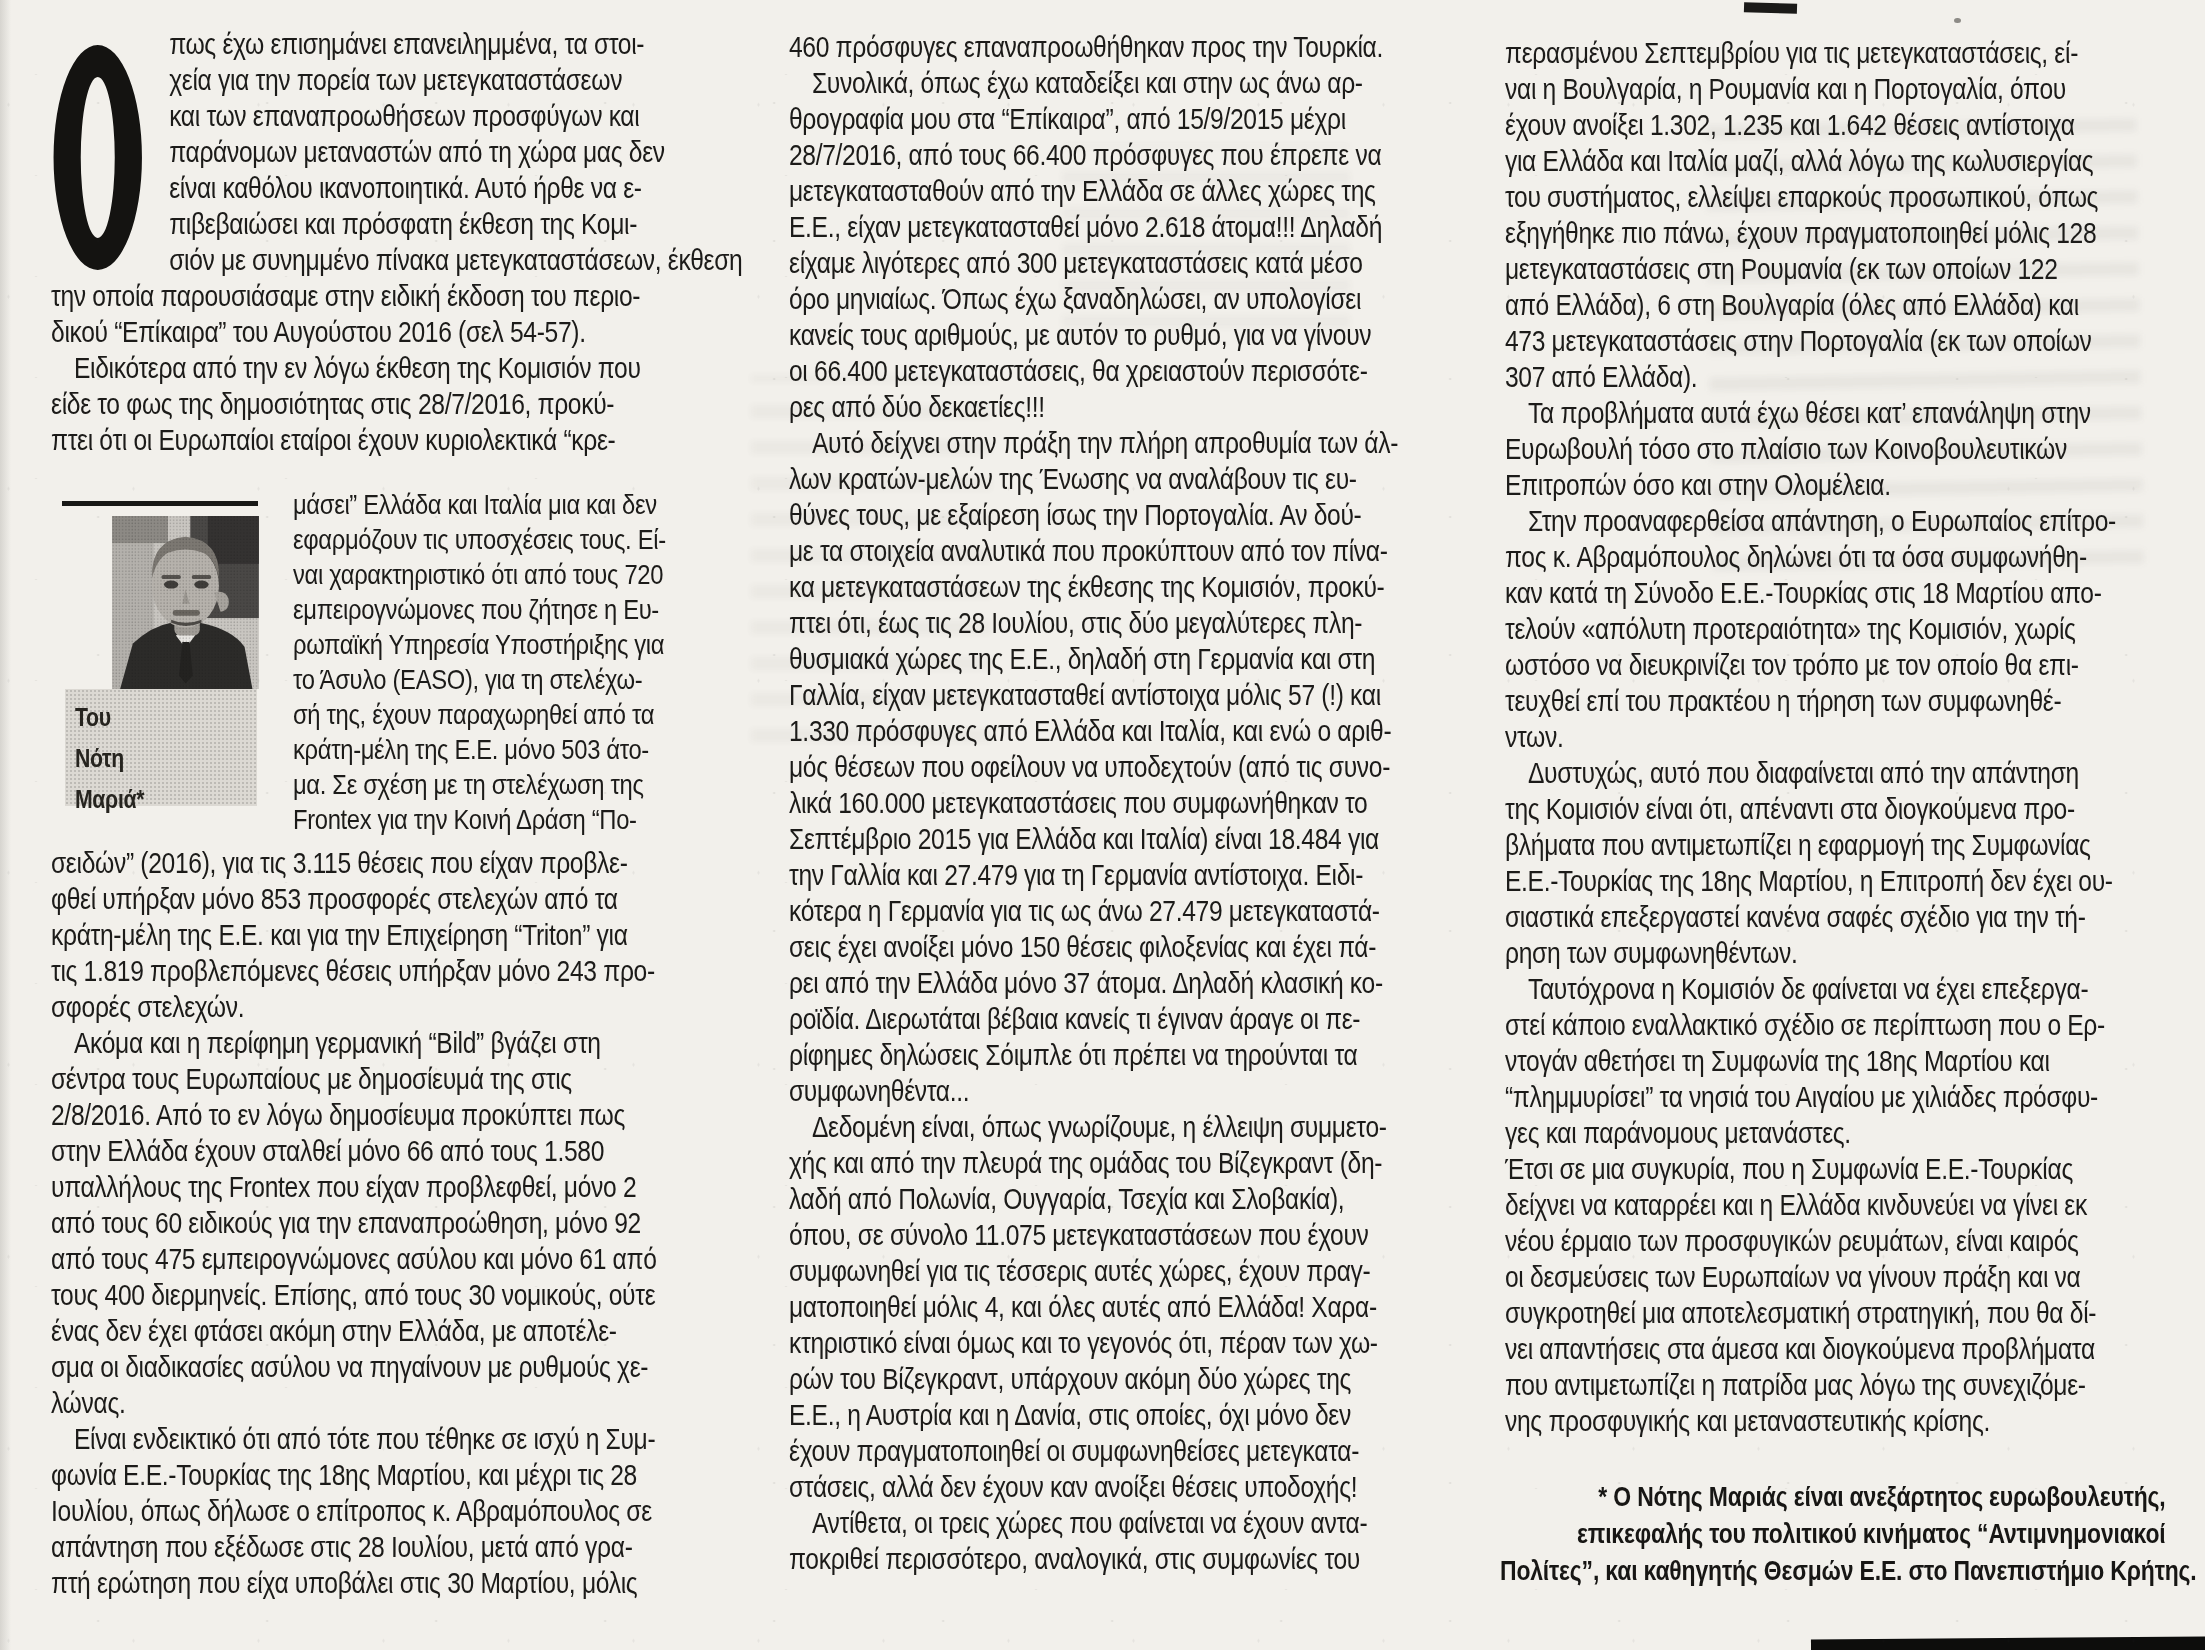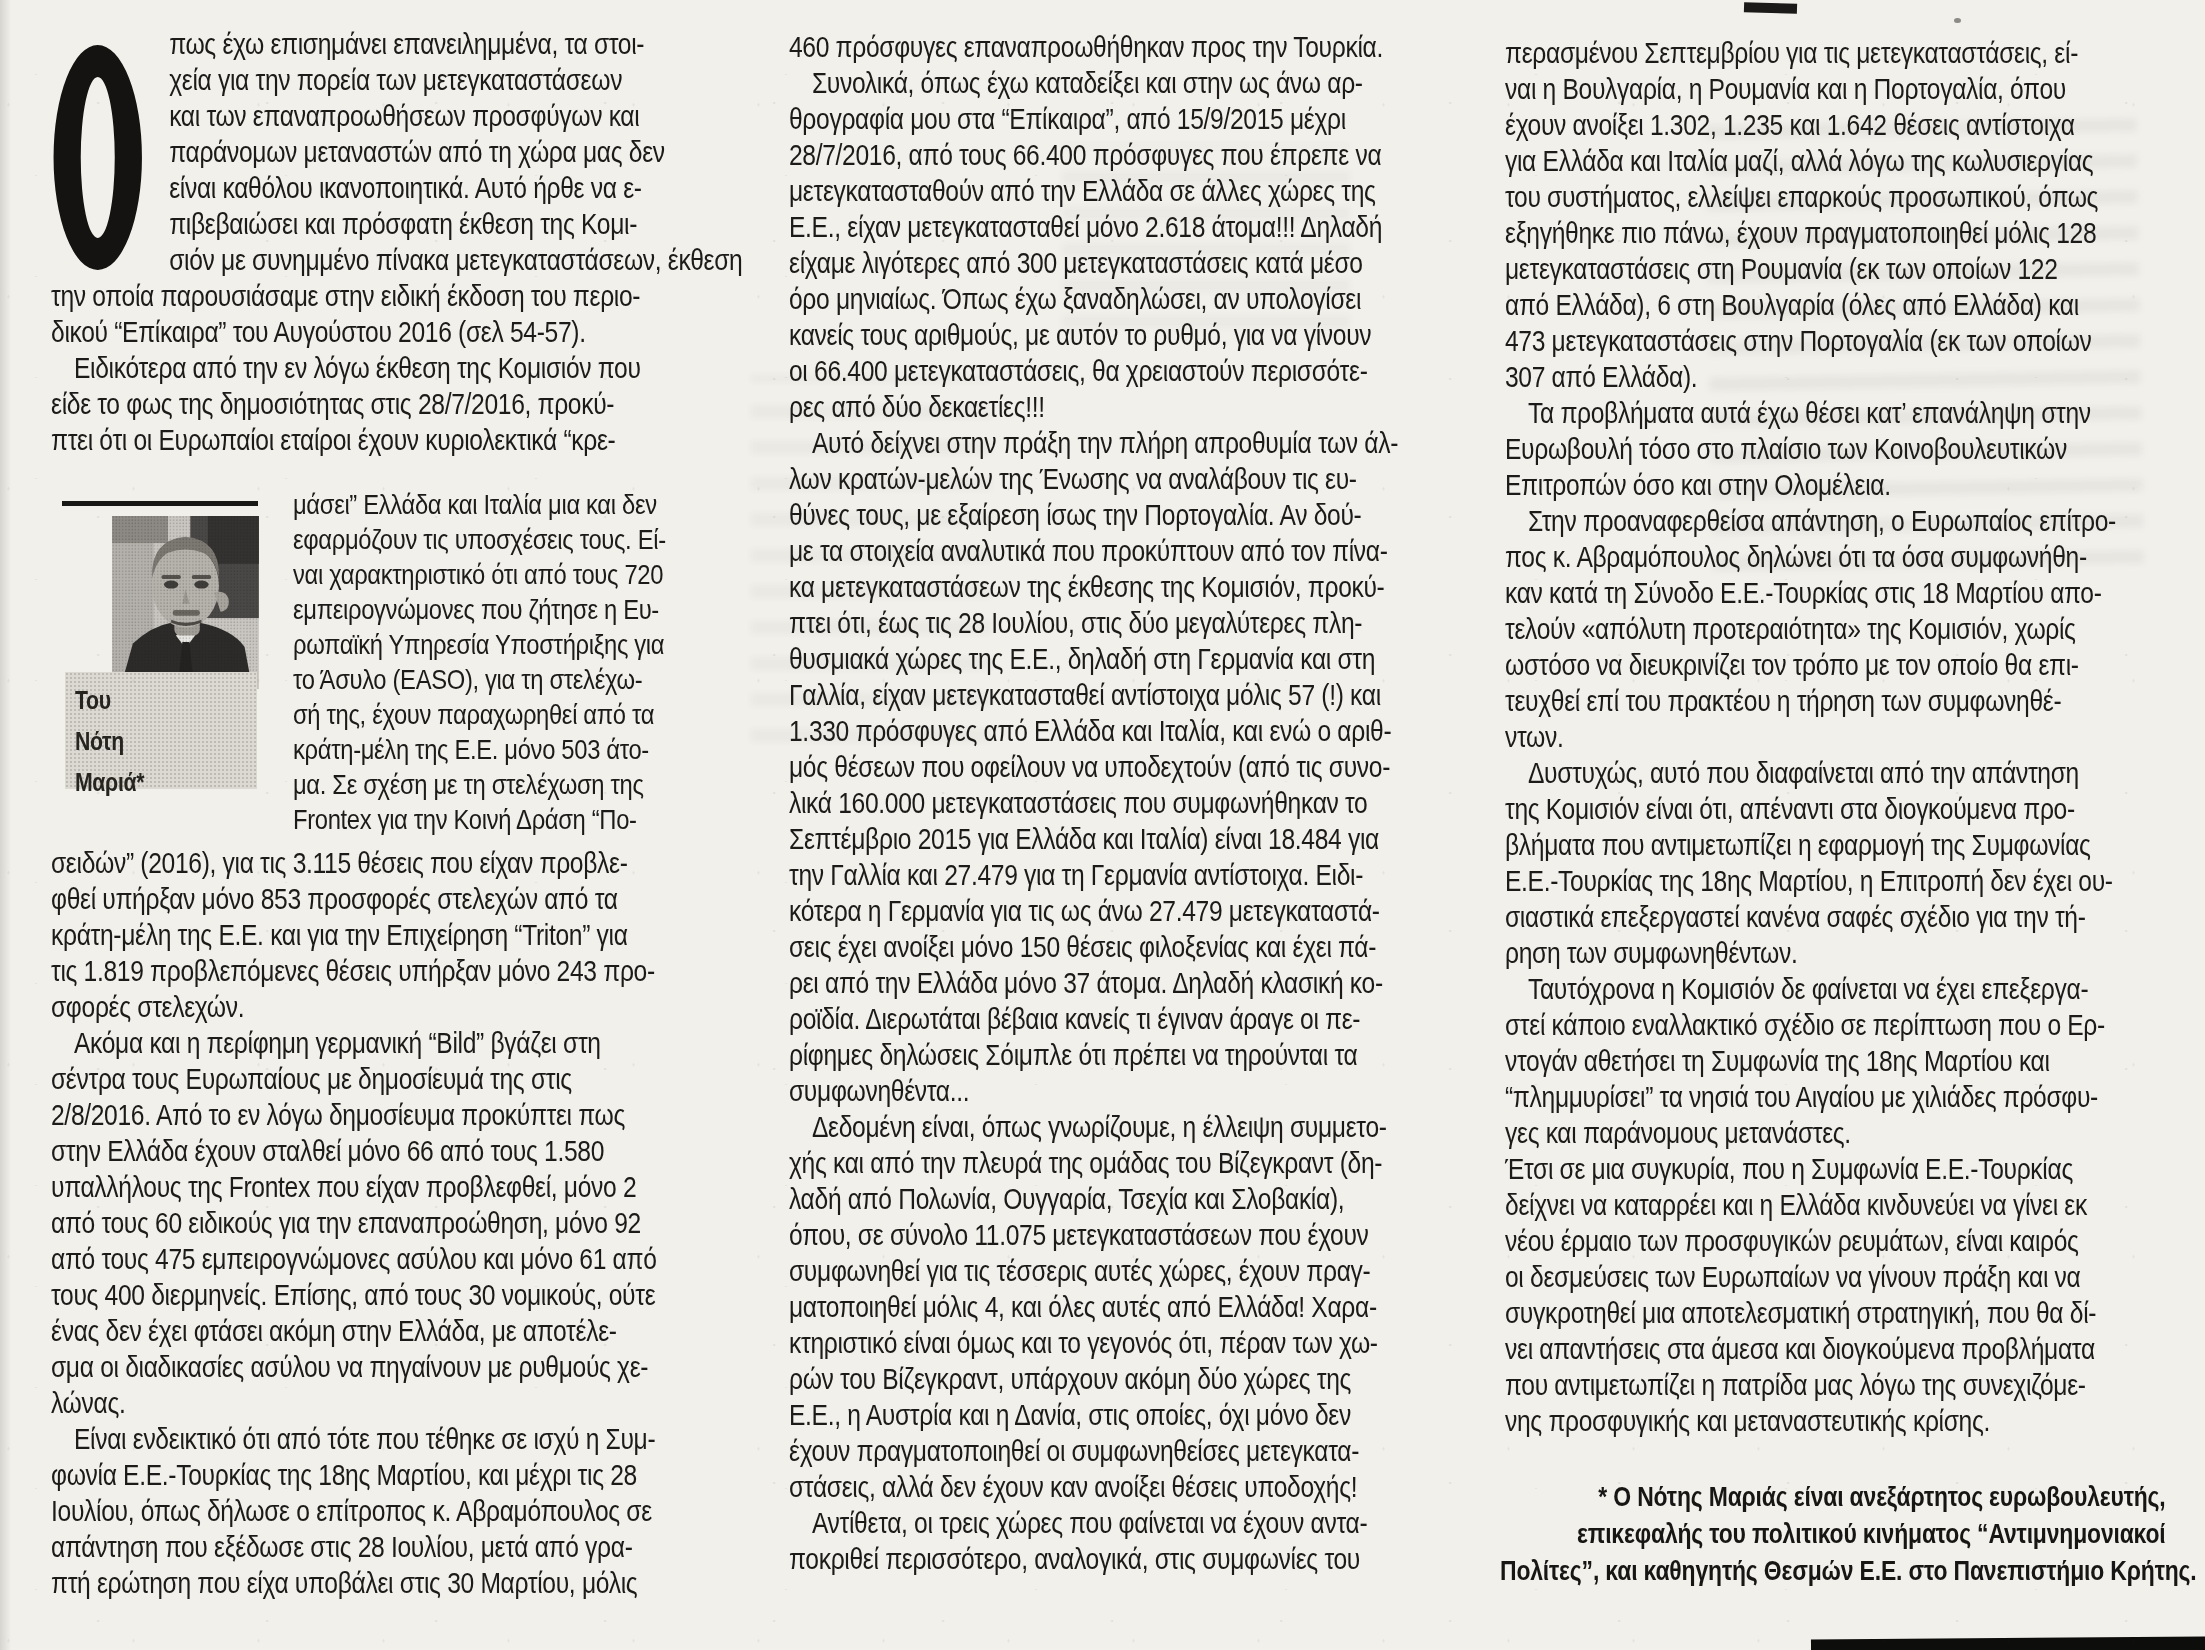--- a/index.html
+++ b/index.html
@@ -30,21 +30,21 @@
   .dropcap-ring{
     position:absolute;left:3.2px;top:19px;width:104px;height:225px;
     border:32px solid #141311;border-radius:50%;box-sizing:border-box;
     background:transparent;
   }
   .dropcap-letter{position:absolute;opacity:0;font-size:8px;}
   
   .byline-rule{position:absolute;left:62px;top:501px;width:196px;height:4.8px;background:#181816;}
   .author-photo{position:absolute;left:112px;top:516px;width:147px;height:173px;}
   .byline-caption{
-    position:absolute;left:65px;top:672px;width:192px;height:117px;box-sizing:border-box;
+    position:absolute;left:65px;top:689px;width:192px;height:117px;box-sizing:border-box;
     background-color:#dcd9d3;
     background-image:radial-gradient(rgba(50,48,45,.18) 0.8px, transparent 1.2px);
     background-size:4px 4px;
     padding:8px 0 0 9.6px;
   }
   .byline-caption .byline-line{display:block;transform:scaleX(0.85);transform-origin:left top;
     font-size:25px;line-height:41px;letter-spacing:-0.4px;color:#26241f;}
   .byline-of{font-weight:600;}
   .byline-name{font-weight:700;}
   

